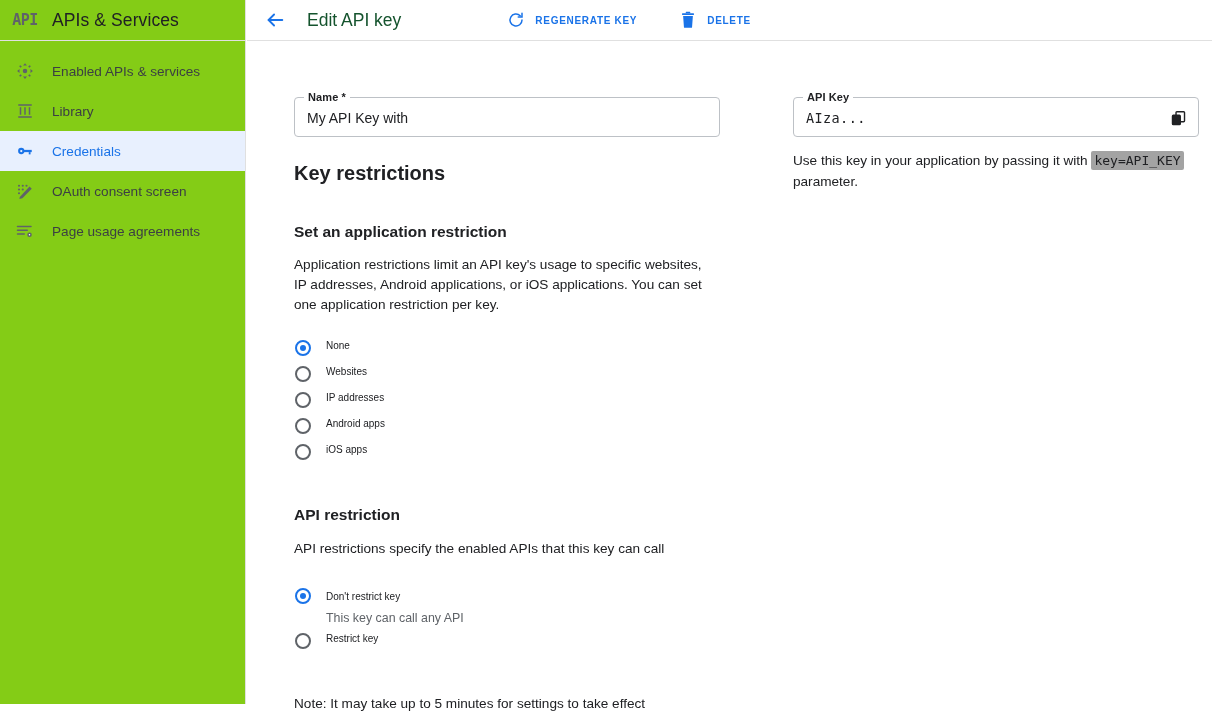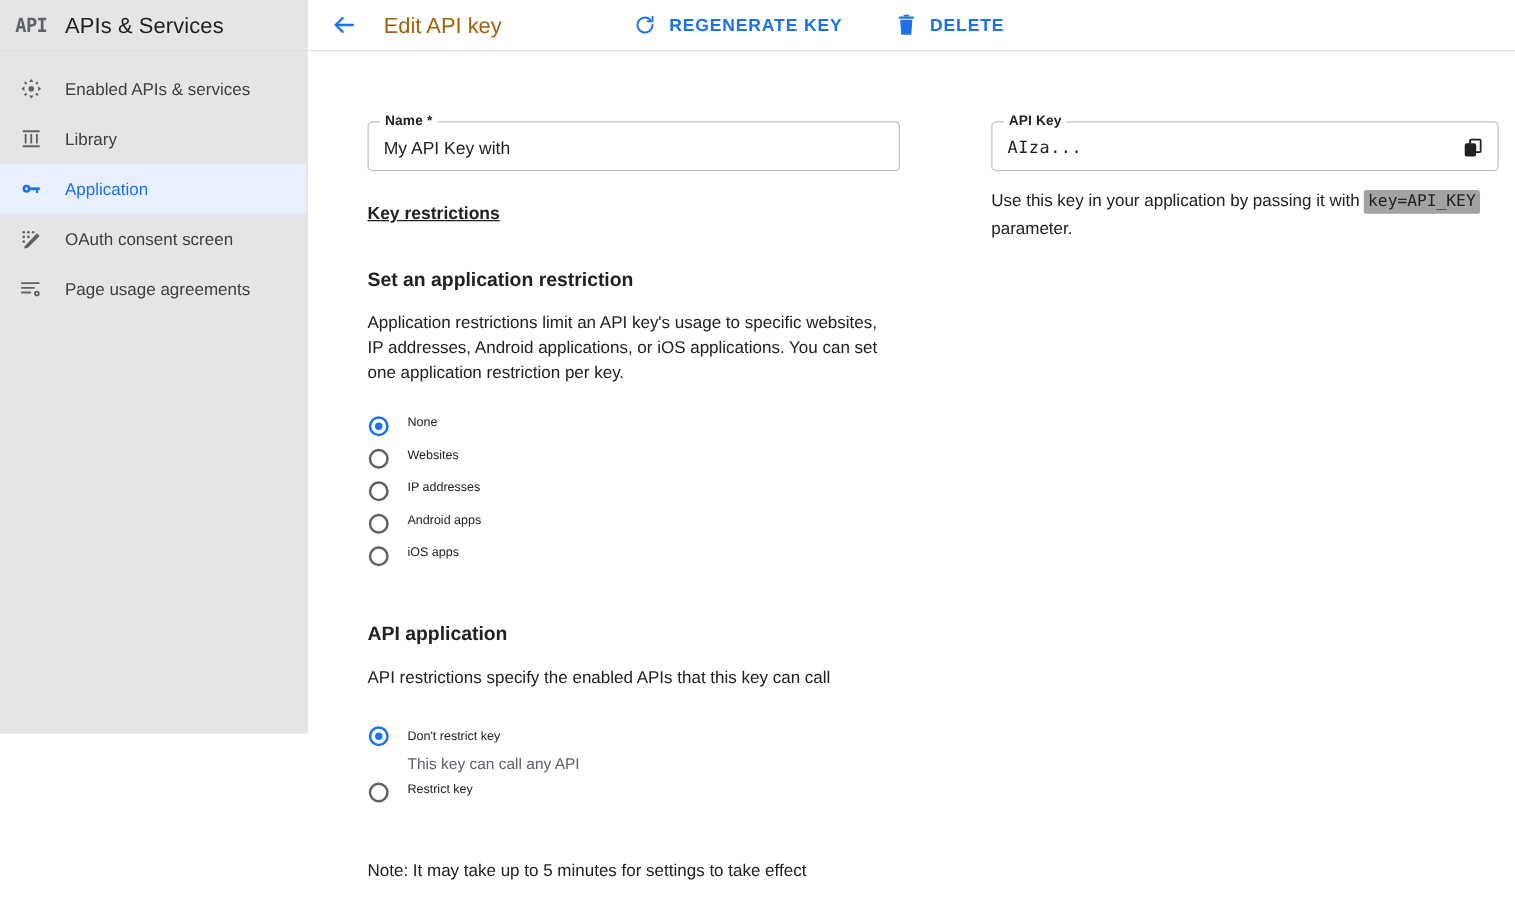--- a/index.html
+++ b/index.html
@@ -10,22 +10,22 @@
     font-family: "Liberation Sans", sans-serif;
     color: #202124;
     overflow: hidden;
   }
 
   #app { position: relative; width: 1212px; height: 725px; }
 
   
   #sidebar {
     position: absolute; left: 0; top: 0;
-    width: 246px; height: 587px;
-    background: #e5e5e5;
+    width: 246px; height: 704px;
+    background: #84cc16;
     border-right: 1px solid #e0e0e0;
   }
   #sidebar-header {
     height: 41px;
     display: flex; align-items: center;
     padding-left: 10px;
     border-bottom: 1px solid #e0e0e0;
   }
   .api-logo {
     width: 30px; height: 18px;
@@ -73,31 +73,31 @@
     background: #fff;
   }
   #back-btn {
     width: 40px; height: 40px; margin-left: 8px;
     display: flex; align-items: center; justify-content: center;
     cursor: pointer; border-radius: 50%;
   }
   #page-title {
     margin-left: 12px;
     font-size: 17.5px;
-    color: #a16207;
+    color: #14532d;
   }
   .top-action {
     display: flex; align-items: center;
     height: 32px;
     padding: 0 8px;
     margin-left: 28px;
     cursor: pointer;
     border-radius: 4px;
     color: #1a73e8;
-    font-size: 14px;
+    font-size: 10px;
     font-weight: bold;
     letter-spacing: 0.7px;
   }
   .top-action .ta-icon {
     width: 20px; height: 20px;
     display: flex; align-items: center; justify-content: center;
     margin-right: 9px;
   }
   #regenerate-action { margin-left: 97px; }
   #delete-action { margin-left: 25px; }
@@ -159,25 +159,24 @@
     padding: 2px 3px;
     border-radius: 2px;
     white-space: nowrap;
   }
 
   #form-col {
     position: absolute; left: 294px; top: 162px; width: 430px;
   }
   h2.section-title {
     margin: 0;
-    font-size: 14px;
+    font-size: 20px;
     font-weight: bold;
     color: #202124;
     letter-spacing: 0;
-    text-decoration: underline;
   }
   h3.sub-title {
     margin: 0;
     font-size: 15.5px;
     font-weight: bold;
     color: #202124;
   }
   p.body {
     margin: 0;
     font-size: 13.6px;
@@ -265,21 +264,21 @@
 
       <div class="nav-item active">
         <span class="nav-icon">
           <svg width="18" height="18" viewBox="0 0 24 24" fill="#1a73e8">
             <circle cx="7" cy="12" r="4.2"></circle>
             <circle cx="7" cy="12" r="1.5" fill="#e8f0fe"></circle>
             <rect x="10" y="10.5" width="11" height="3"></rect>
             <rect x="17" y="13.5" width="2.4" height="3"></rect>
           </svg>
         </span>
-        <span class="nav-label">Application</span>
+        <span class="nav-label">Credentials</span>
       </div>
 
       <div class="nav-item">
         <span class="nav-icon">
           <svg width="18" height="18" viewBox="0 0 24 24" fill="#5f6368">
             <circle cx="4" cy="5" r="1.4"></circle>
               <circle cx="4" cy="10" r="1.4"></circle>
               <circle cx="4" cy="15" r="1.4"></circle>
             <circle cx="9" cy="5" r="1.4"></circle>
               <circle cx="9" cy="10" r="1.4"></circle>
@@ -388,21 +387,21 @@
           <span class="radio"></span>
           <span class="radio-label">Android apps</span>
         </div>
 
         <div class="radio-row">
           <span class="radio"></span>
           <span class="radio-label">iOS apps</span>
         </div>
       </div>
 
-      <h3 class="sub-title" style="margin-top:36px;">API application</h3>
+      <h3 class="sub-title" style="margin-top:36px;">API restriction</h3>
 
       <p class="body" style="margin-top:15px;">API restrictions specify the enabled APIs that this key can call</p>
 
       <div class="radio-group" style="margin-top:24px;">
 
         <div class="radio-row with-sub">
           <span class="radio-inner">
             <span class="radio checked"></span>
             <span class="radio-label">Don't restrict key</span>
           </span>

